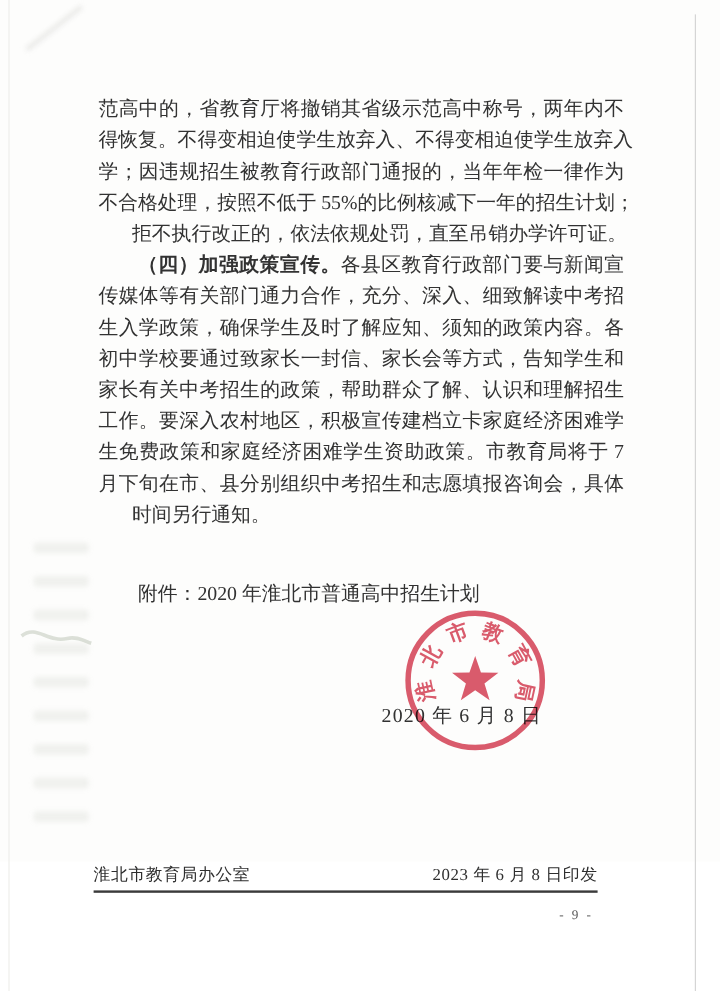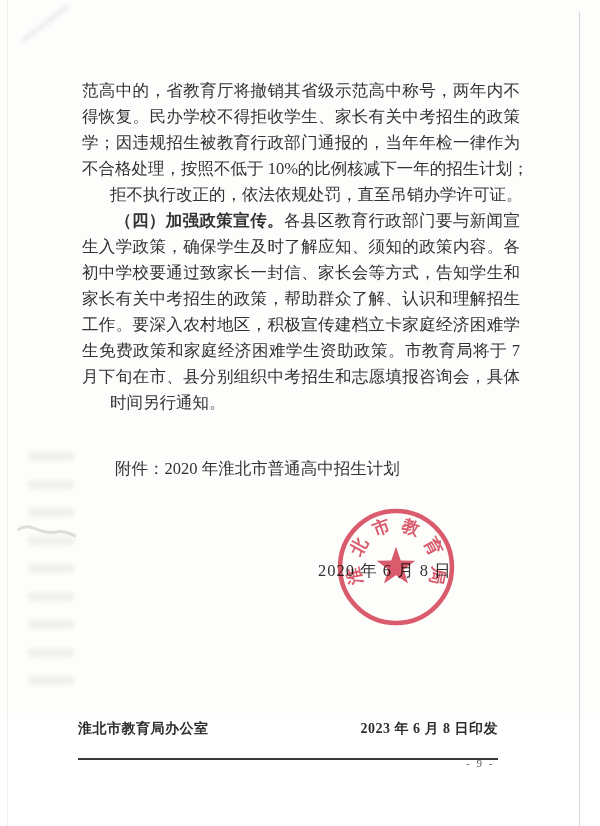--- a/index.html
+++ b/index.html
@@ -93,23 +93,23 @@
   .seal svg { width: 120px; height: 120px; }
 
   
   .footer {
     position: absolute;
     left: 78px; top: 720px;
     width: 420px;
     display: flex;
     justify-content: space-between;
     font-size: 14px;
-    font-weight: 700;
+    font-weight: 400;
     color: #2e2e2e;
-    padding-bottom: 20px;
+    padding-bottom: 4px;
     border-bottom: 2px solid #3a3a3a;
     letter-spacing: 0.5px;
   }
   .page-number {
     position: absolute;
     left: 466px; top: 757px;
     font-size: 11px;
     color: #5a5a5a;
     letter-spacing: 2px;
     font-family: "Liberation Serif", serif;
@@ -134,30 +134,31 @@
     <div class="bleed-row"></div>
     <div class="bleed-row"></div>
     <svg class="bleed-squiggle" width="64" height="30">
       <path d="M2,16 C14,6 24,22 40,18 C48,16 54,20 60,22" stroke="#aab3a2" stroke-width="3" fill="none" opacity="0.4"></path>
     </svg>
   </div>
 
   <div class="content">
     <div>
         <div class="line">范高中的，省教育厅将撤销其省级示范高中称号，两年内不</div>
-        <div class="line">得恢复。民办学校不得拒收学生、家长有关中考招生的政策</div>
+        <div class="line">得恢复。不得变相迫使学生放弃入、不得变相迫使学生放弃入</div>
         <div class="line">学；因违规招生被教育行政部门通报的，当年年检一律作为</div>
-        <div class="line">不合格处理，按照不低于 10%的比例核减下一年的招生计划；</div>
+        <div class="line">不合格处理，按照不低于 55%的比例核减下一年的招生计划；</div>
         <div class="line last">拒不执行改正的，依法依规处罚，直至吊销办学许可证。</div>
       </div>
     <div>
       <div class="para2-first">
         <span class="bold-lead">（四）加强政策宣传。</span><span>各县区教育行政部门要与新闻宣</span>
       </div>
       <div>
+          <div class="line">传媒体等有关部门通力合作，充分、深入、细致解读中考招</div>
           <div class="line">生入学政策，确保学生及时了解应知、须知的政策内容。各</div>
           <div class="line">初中学校要通过致家长一封信、家长会等方式，告知学生和</div>
           <div class="line">家长有关中考招生的政策，帮助群众了解、认识和理解招生</div>
           <div class="line">工作。要深入农村地区，积极宣传建档立卡家庭经济困难学</div>
           <div class="line">生免费政策和家庭经济困难学生资助政策。市教育局将于 7</div>
           <div class="line">月下旬在市、县分别组织中考招生和志愿填报咨询会，具体</div>
           <div class="line last">时间另行通知。</div>
         </div>
     </div>
     <div class="attachment">附件：2020 年淮北市普通高中招生计划</div>

